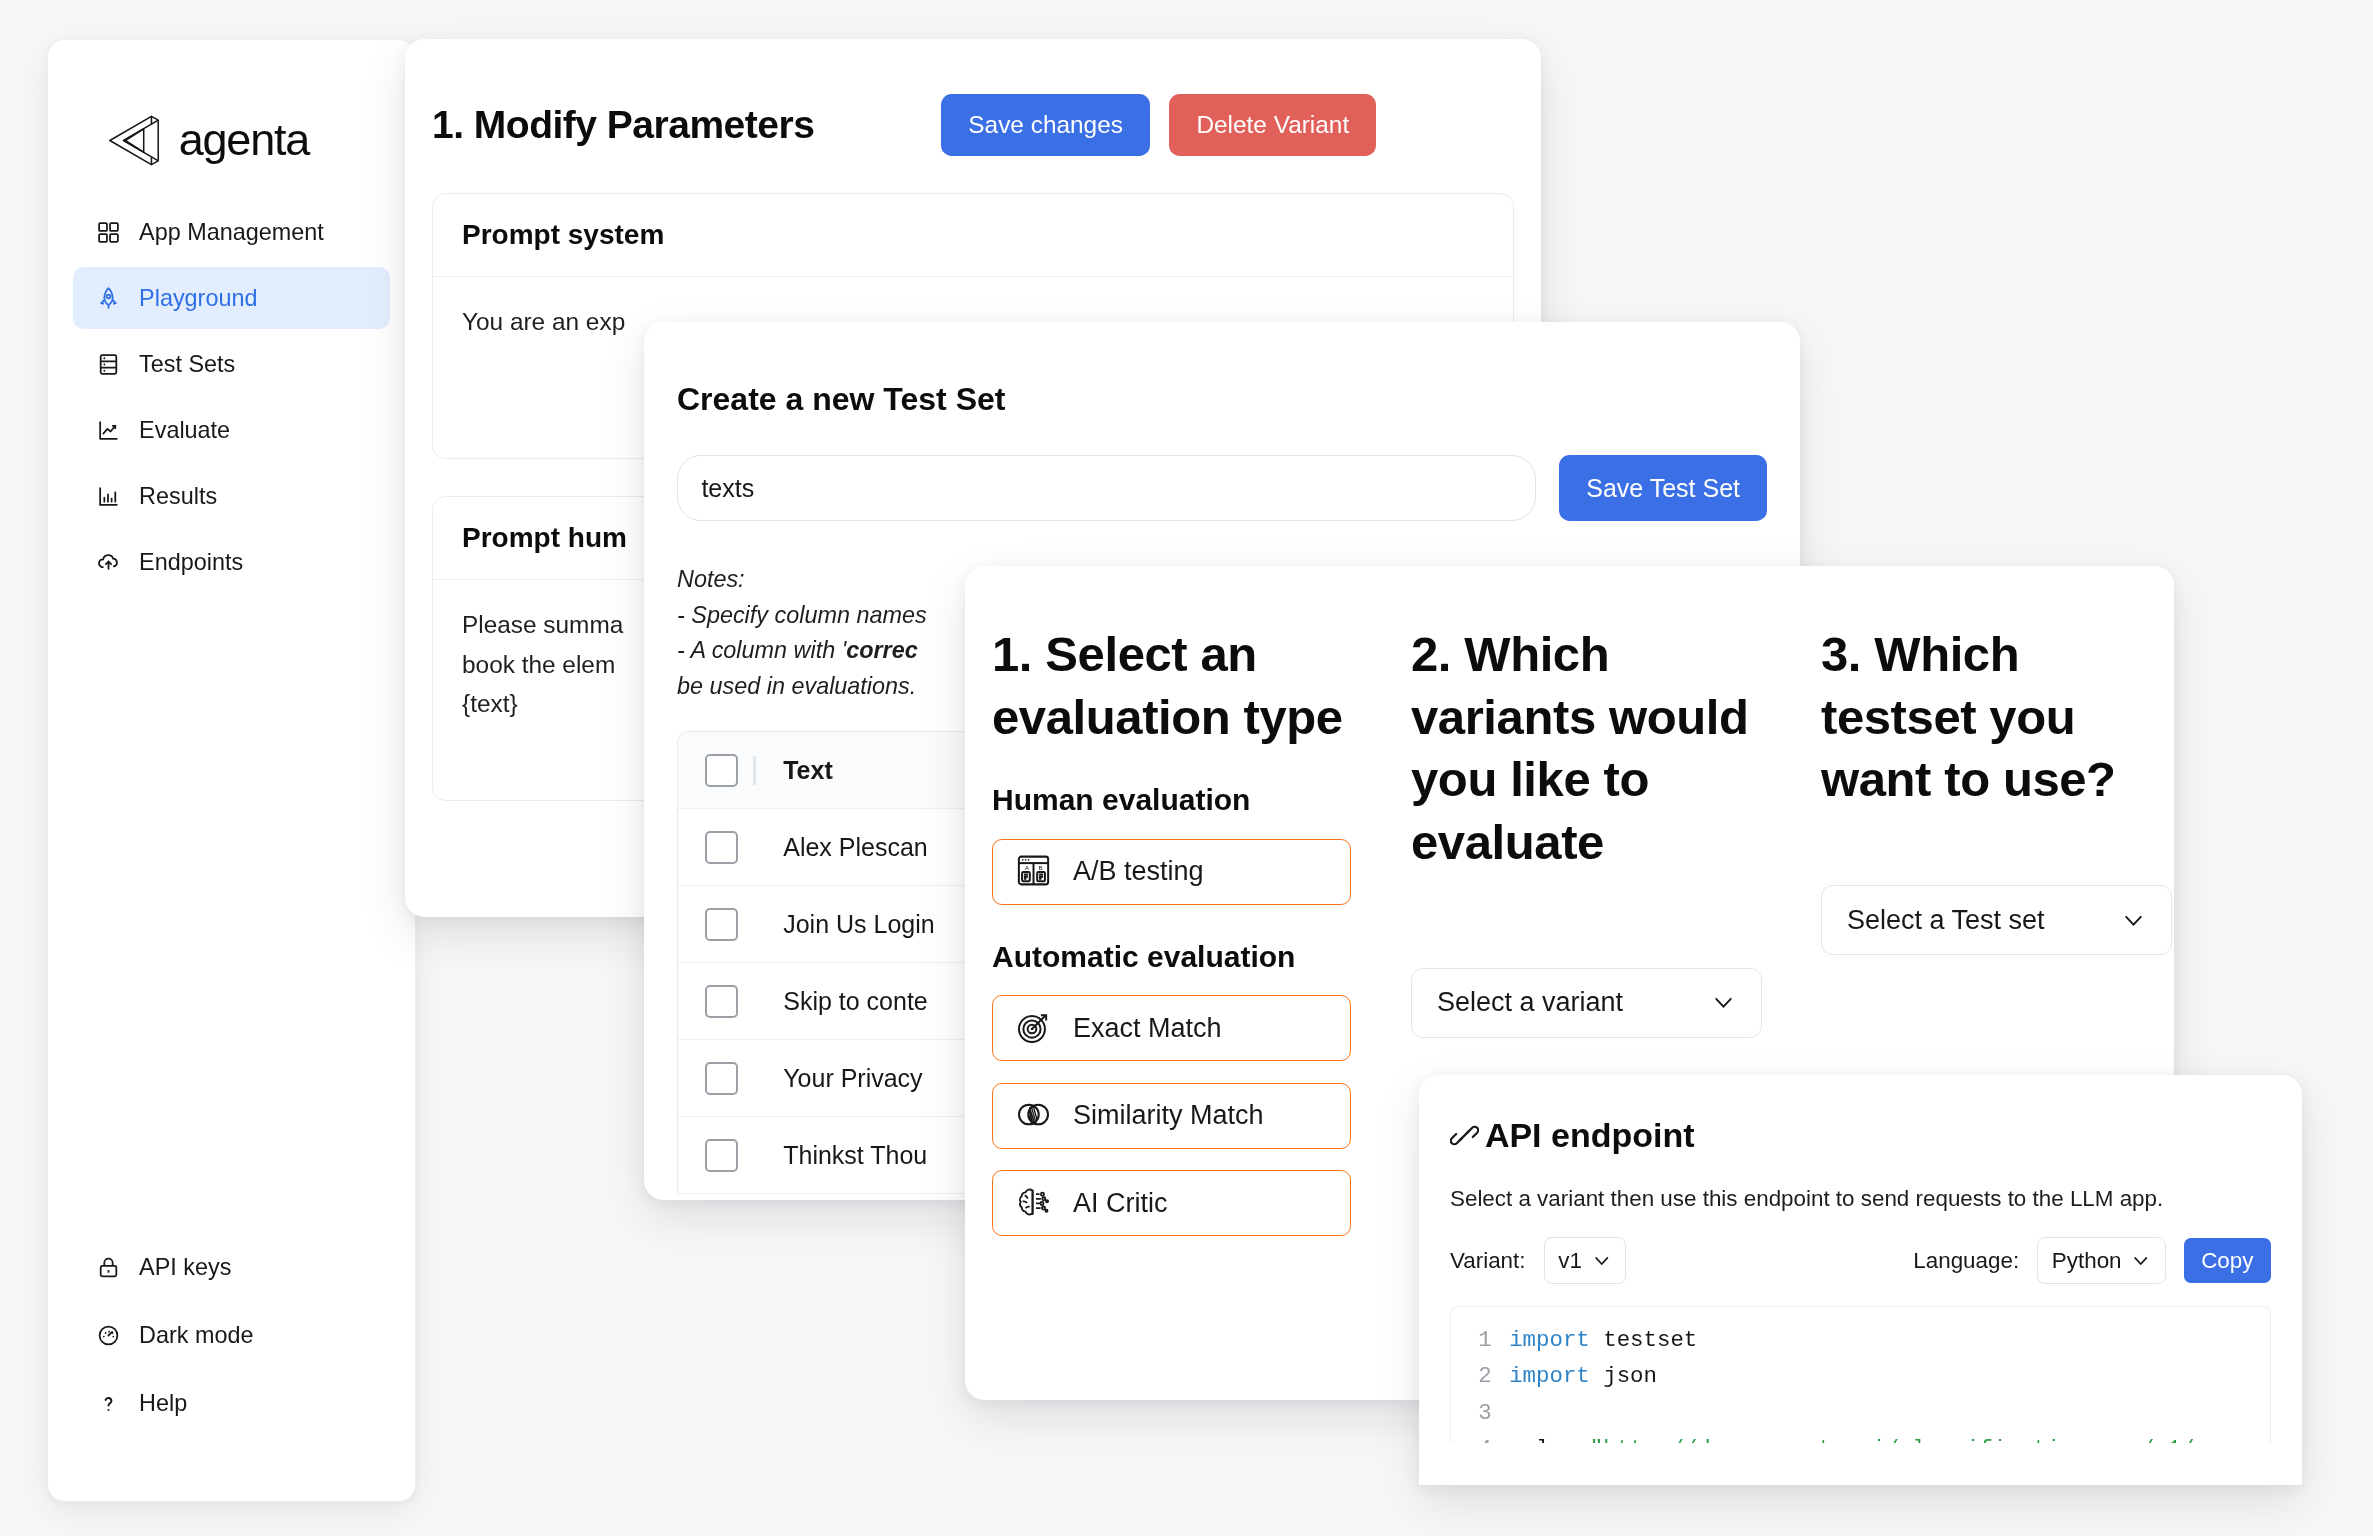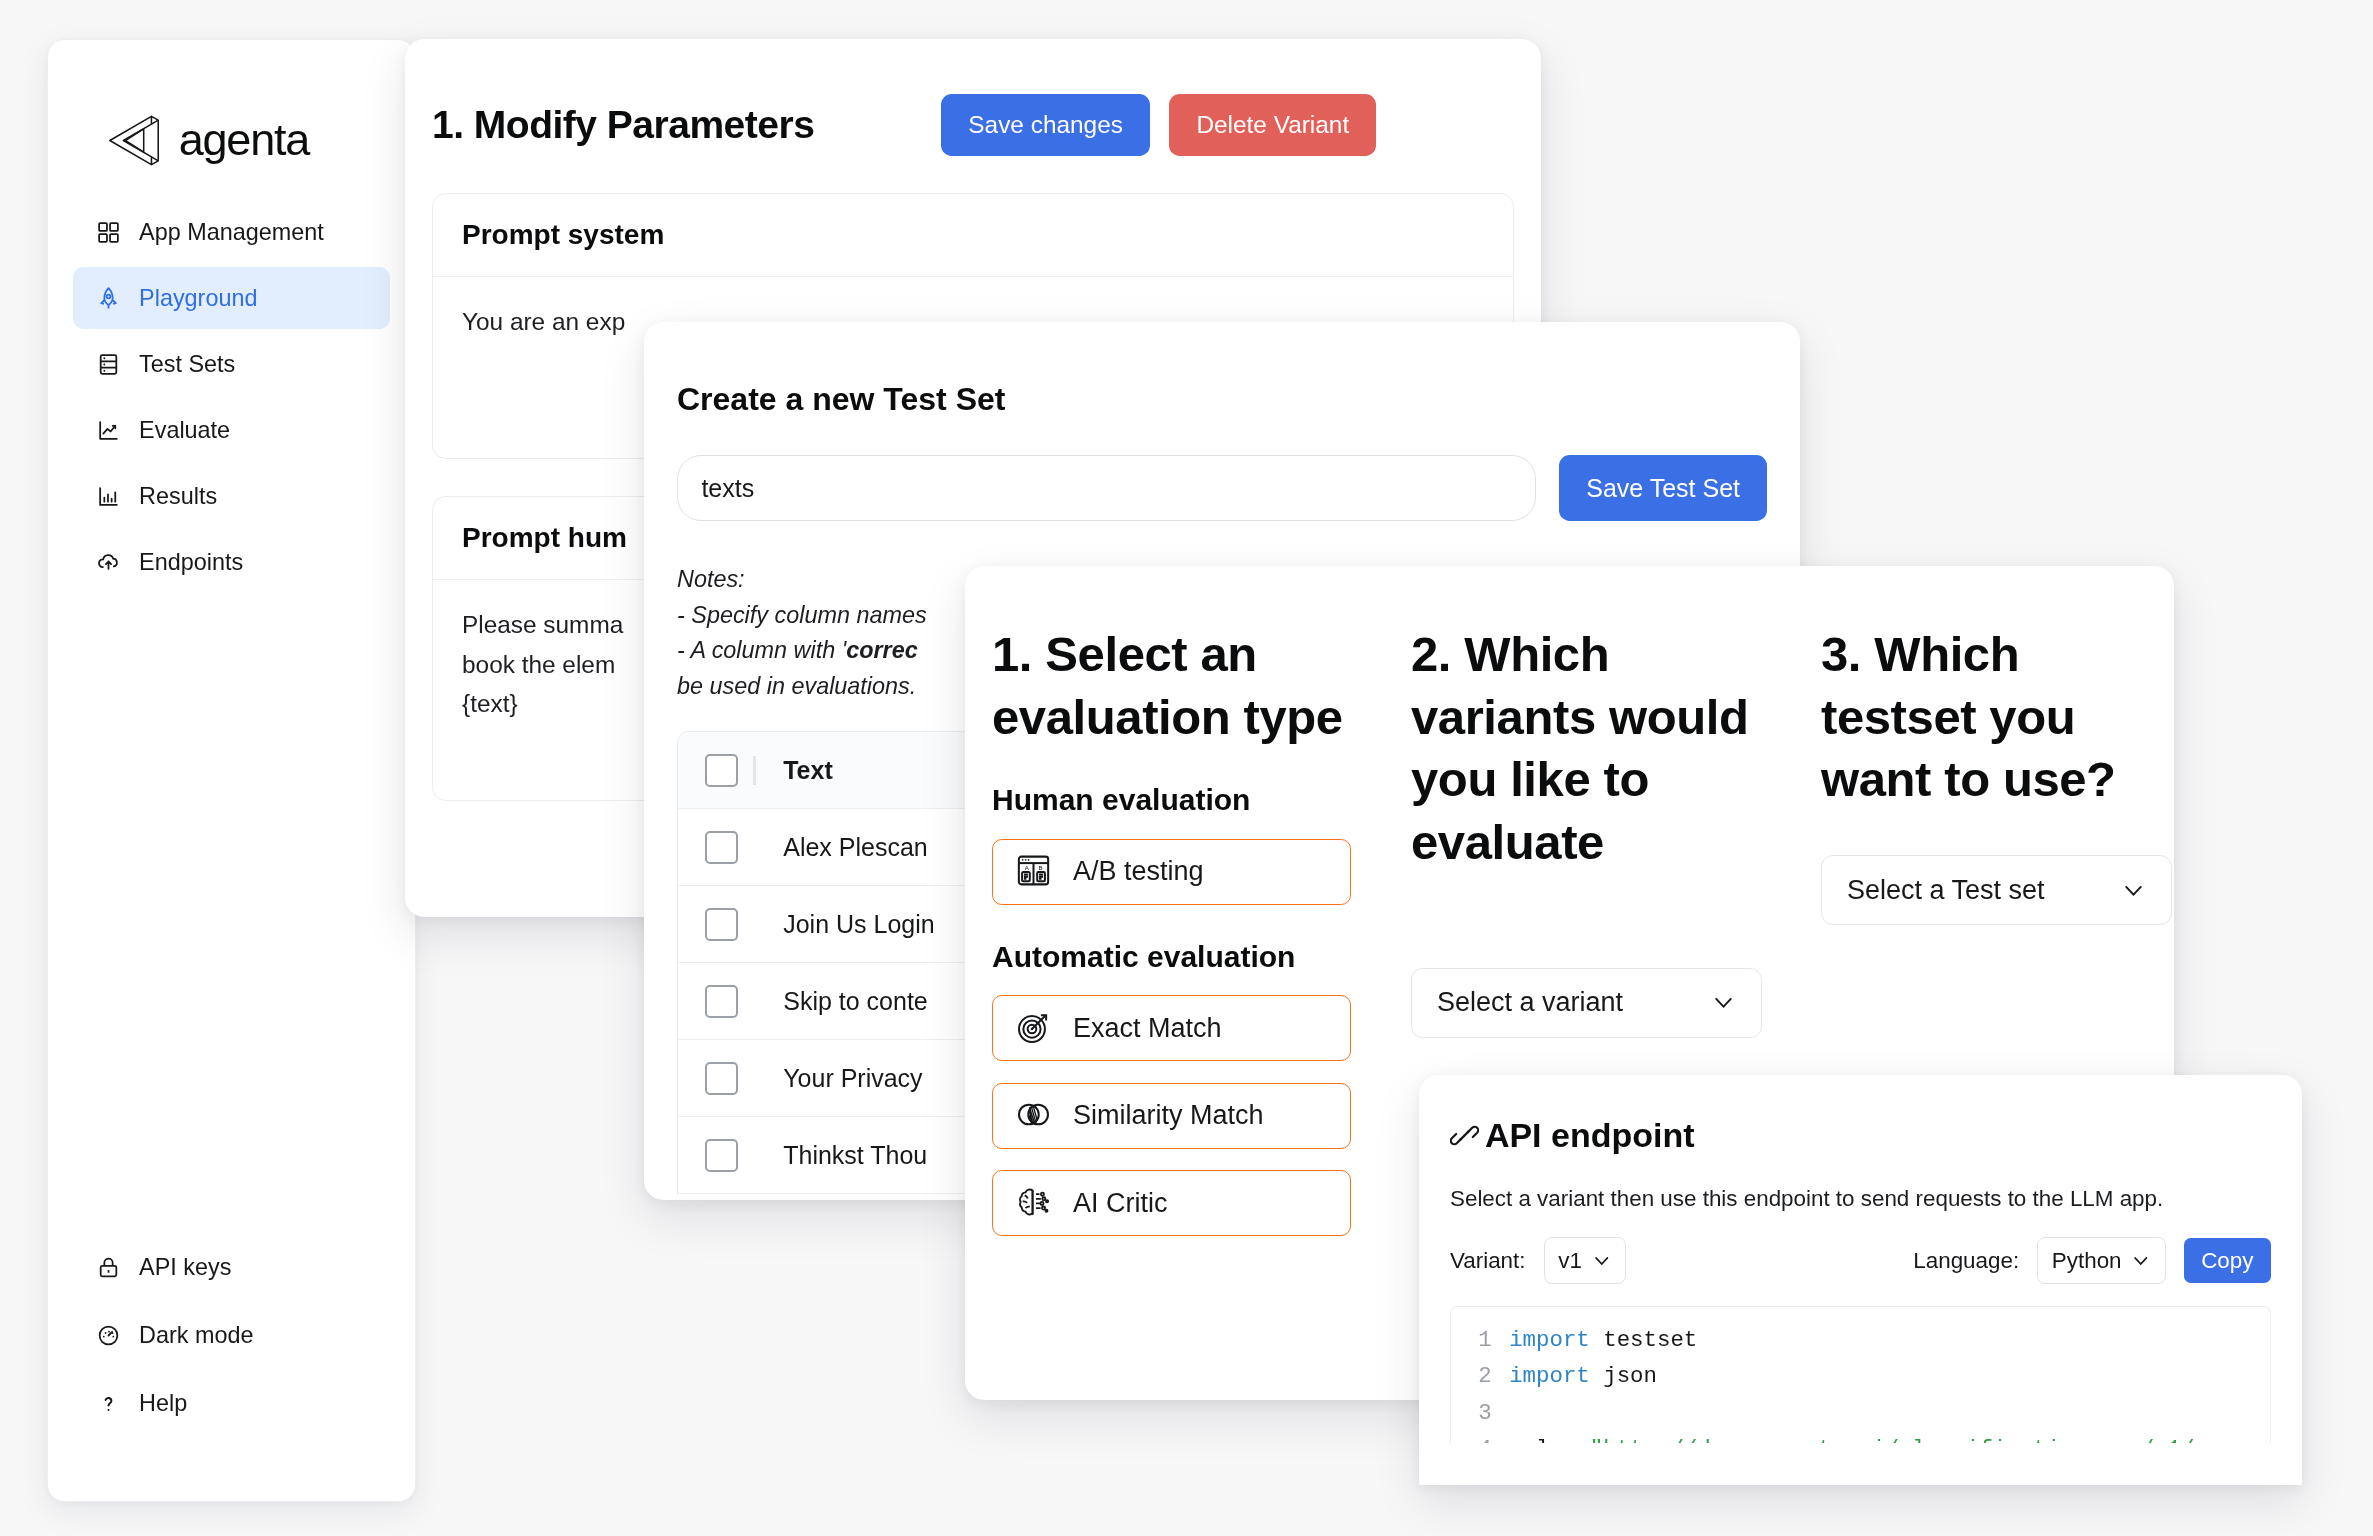--- a/index.html
+++ b/index.html
@@ -266,21 +266,21 @@
     height: 70px;
     margin-top: 94px;
     padding: 0 25px;
     border: 1px solid #e4e6e9;
     border-radius: 11.7px;
     background: #fff;
     font-size: 27px;
     color: #17181a;
     cursor: pointer;
   }
-  .select.push { margin-top: 44px; }
+  .select.push { margin-top: 74px; }
   .chev { width: 25px; height: 25px; flex: none; }
 
   
   .p-api {
     left: 1419px; top: 1075px;
     width: 883px; height: 410px;
     border-radius: 19.5px 19.5px 0 0;
     overflow: hidden;
   }
   .api-title {

